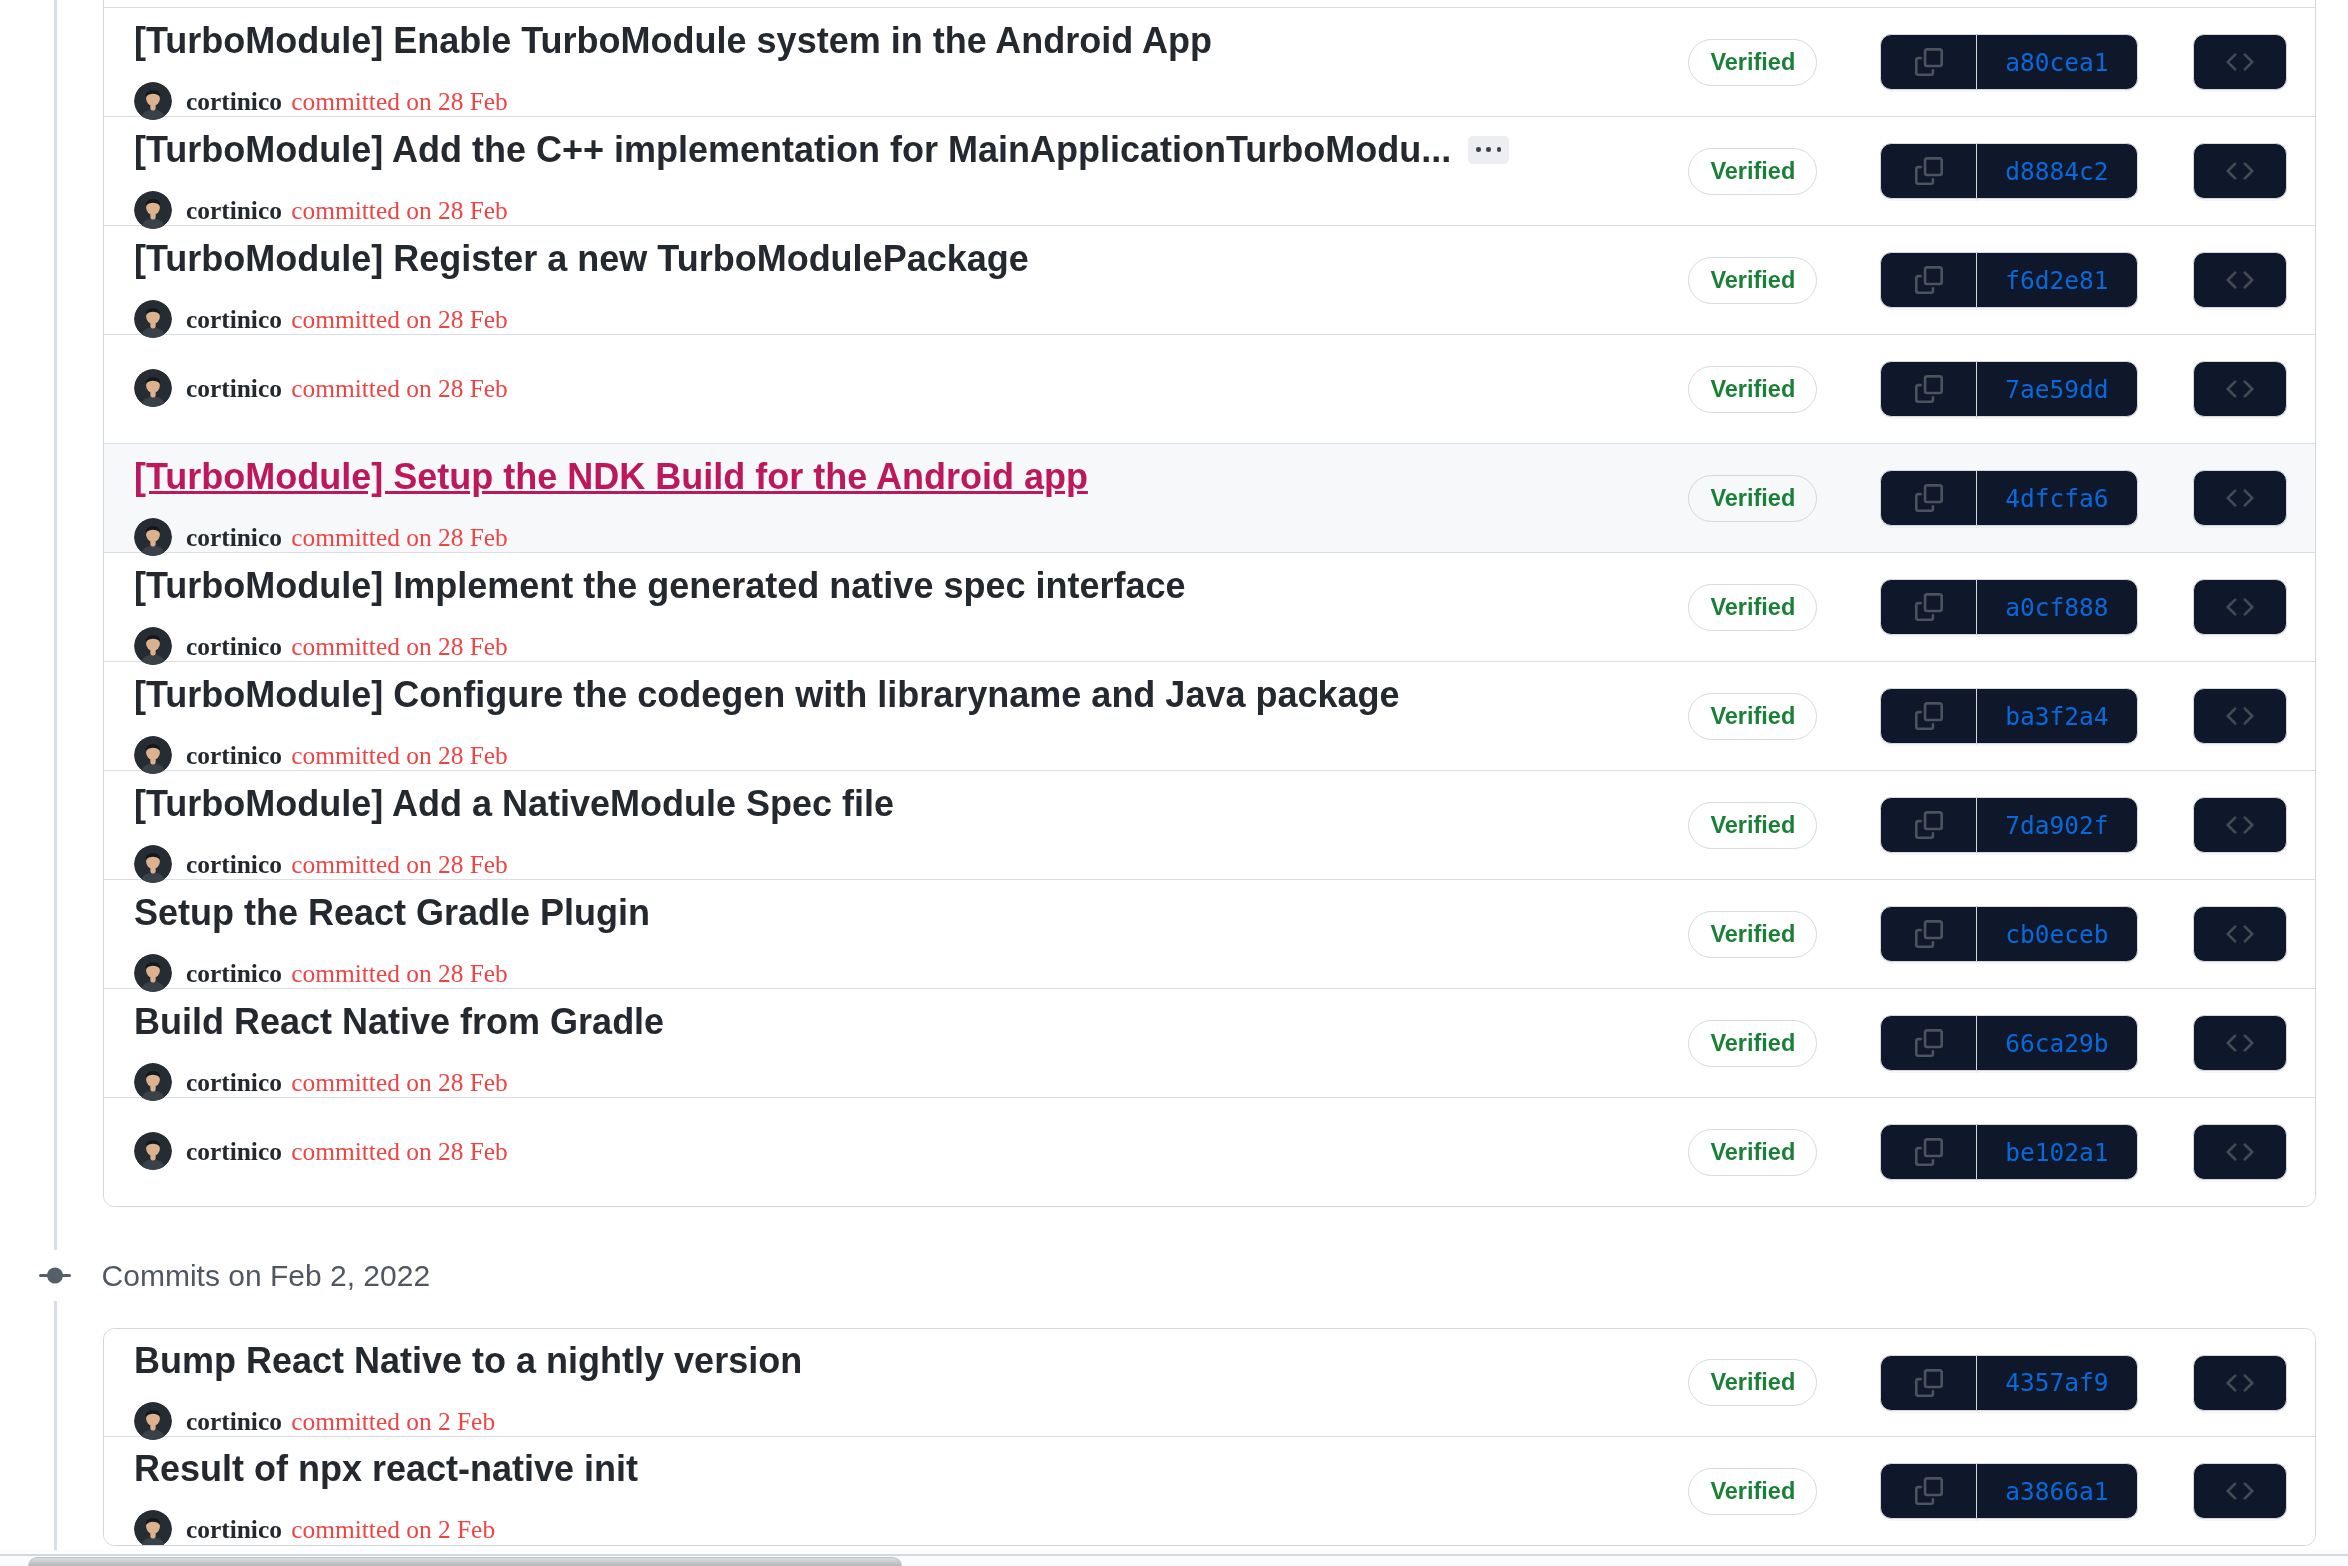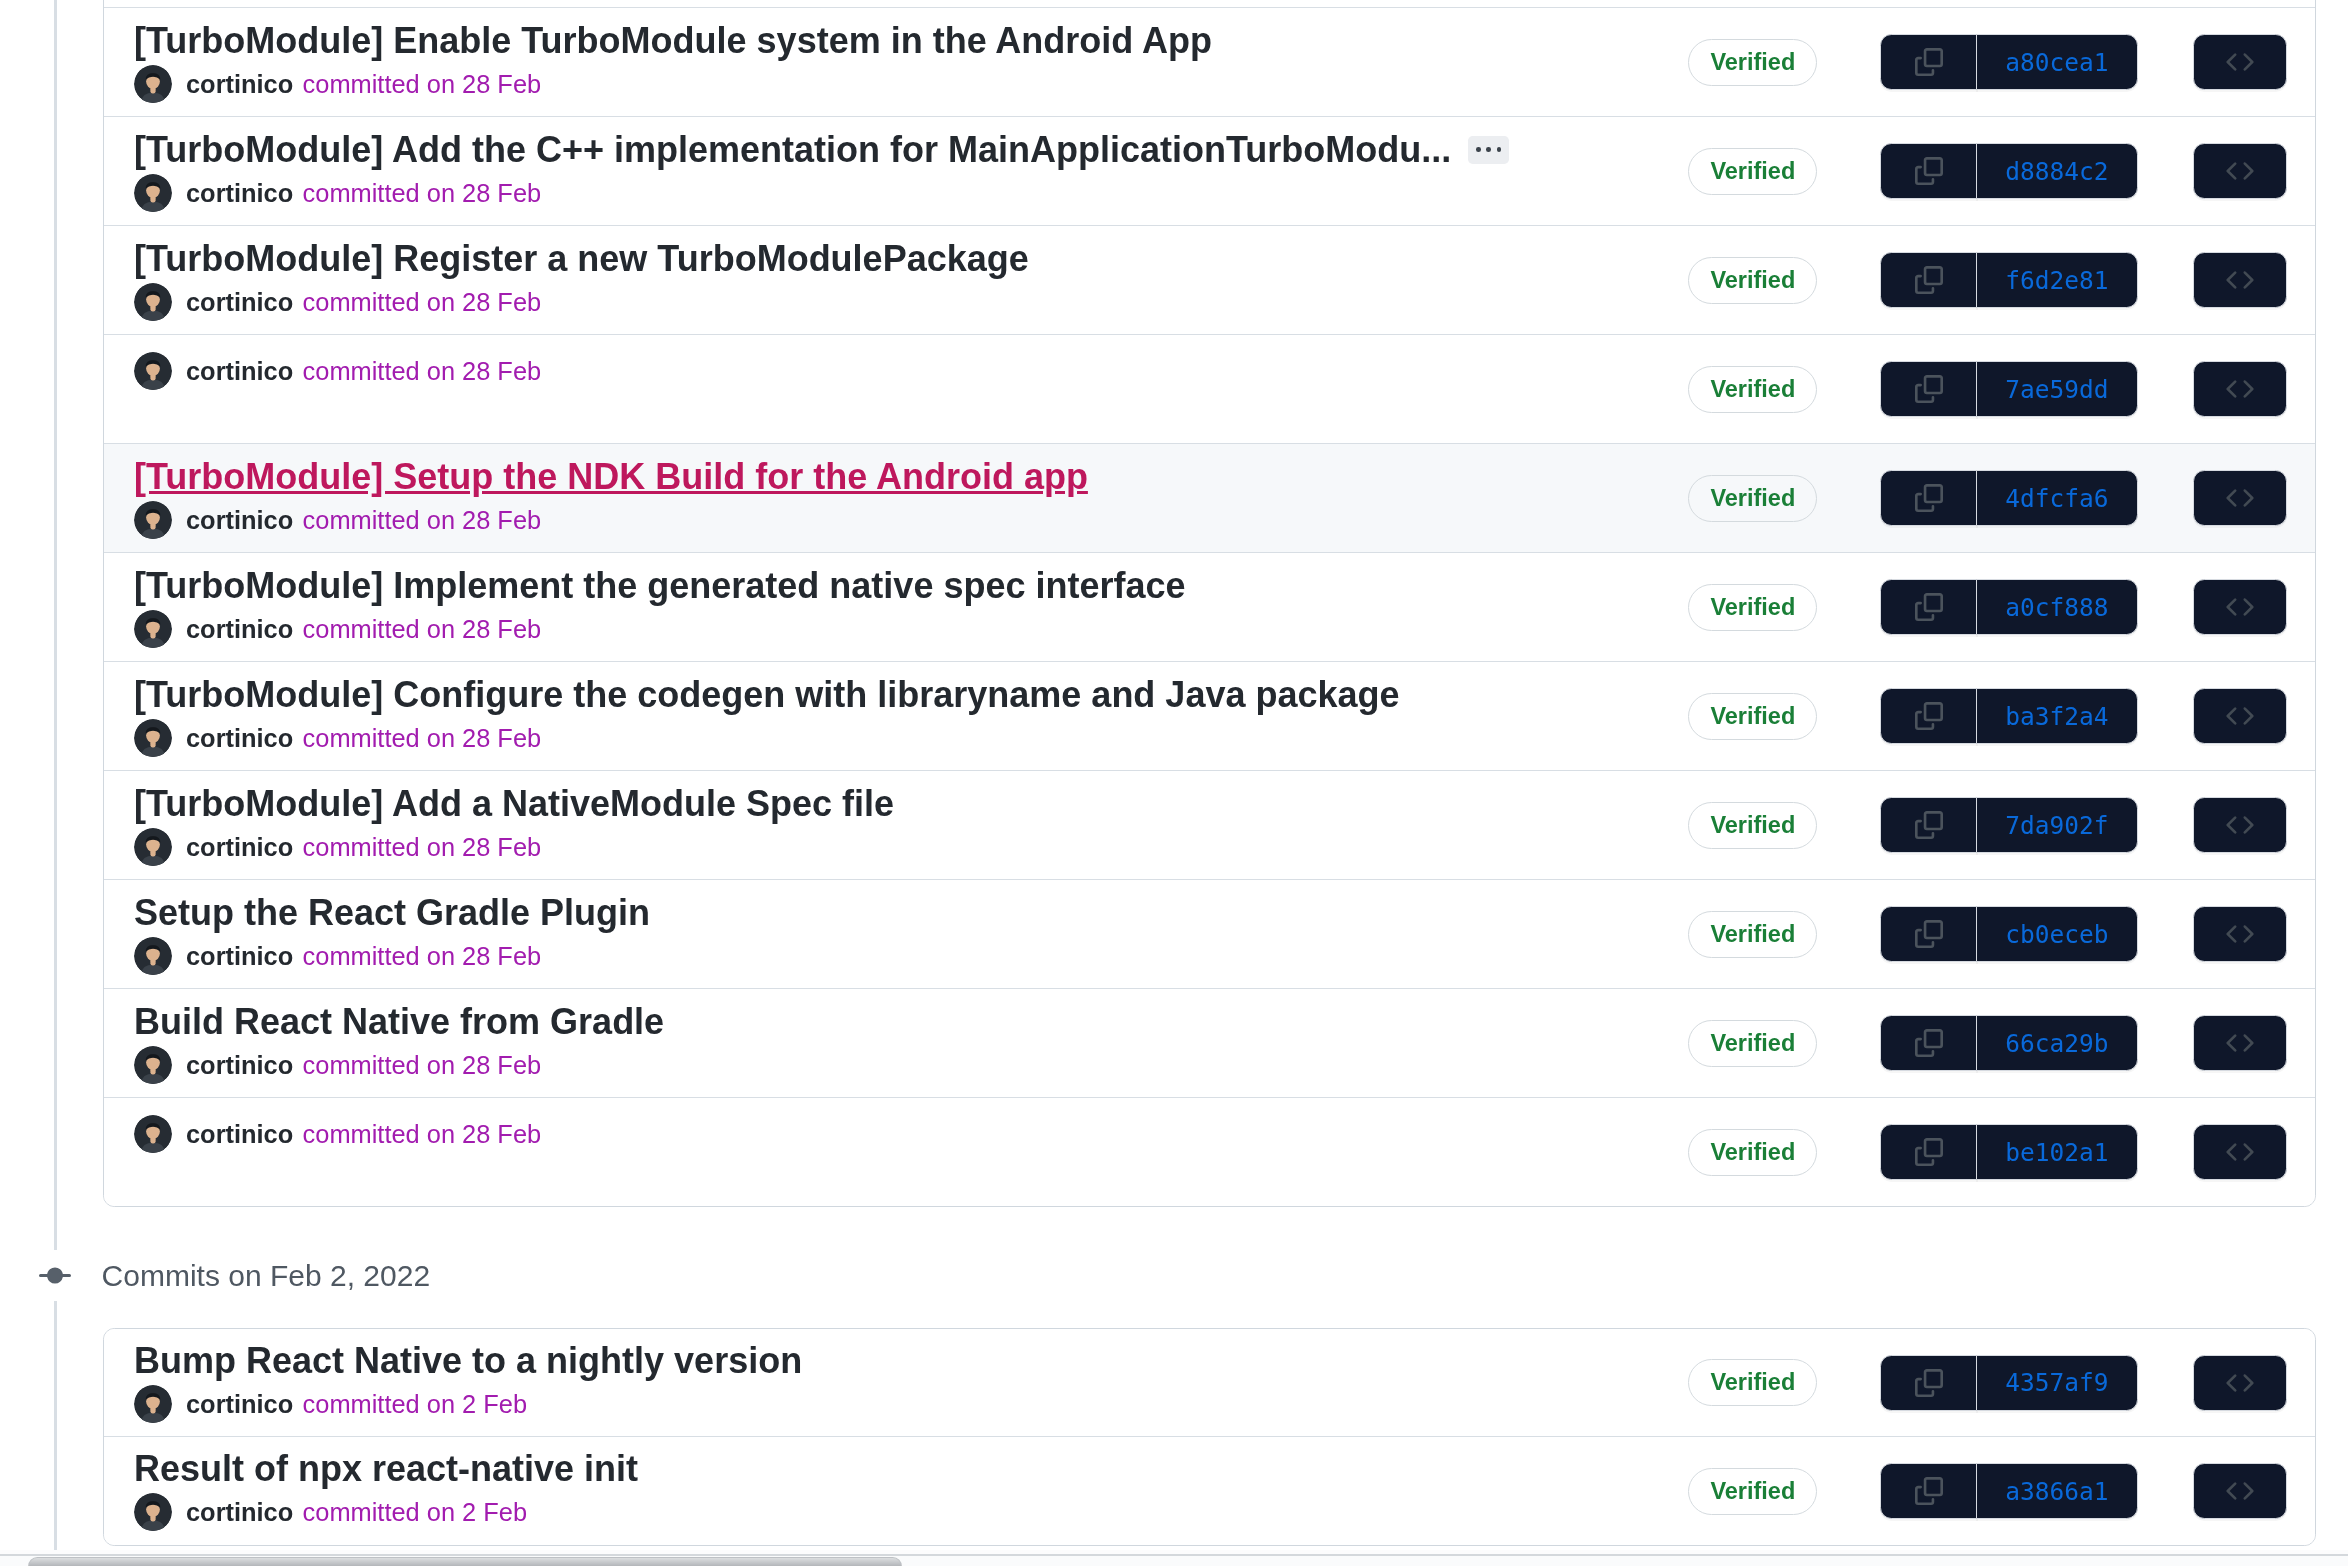--- a/index.html
+++ b/index.html
@@ -28,25 +28,25 @@
   .commit-title a{ color:inherit; text-decoration:none; cursor:pointer; }
   .commit-row.link-style .commit-title a{ color:#be185d; text-decoration:underline; }
   .expander{
     display:none; margin-left:17px; width:41px; height:28px; border-radius:4.7px;
     background:#eceef1; align-items:center; justify-content:center; cursor:pointer; flex:none;
   }
   .commit-row.truncated .expander{ display:inline-flex; }
   .expander .dots{ display:flex; gap:5.6px; }
   .expander .dots i{ width:4.7px; height:4.7px; border-radius:50%; background:#3b434b; display:block; }
 
-  .commit-meta{ display:flex; align-items:center; margin-top:4px; font-size:25.4px; line-height:38px; }
+  .commit-meta{ display:flex; align-items:center; margin-top:21px; font-size:25.4px; line-height:38px;font-family:Liberation Serif, serif; }
   .avatar{ width:38px; height:38px; border-radius:50%; overflow:hidden; flex:none; display:block; }
   .avatar svg{ display:block; width:38px; height:38px; }
   .author{ margin-left:14px; font-weight:700; color:#24292f; cursor:pointer; }
-  .meta-text{ margin-left:9.4px; color:#a21caf; }
+  .meta-text{ margin-left:9.4px; color:#ef4444; }
 
   .row-actions{ margin-left:auto; display:flex; align-items:center; padding-right:28px; flex:none;gap:40px; }
   .badge{
     height:47px; padding:0 21px; display:inline-flex; align-items:center;
     border:1.9px solid #d4dade; border-radius:941px; color:#1a7f37;
     font-size:23.5px; font-weight:600; background:transparent; margin-right:22.6px; cursor:pointer;
   }
   .btn{
     height:56px; background:#0f172a; border:1.9px solid #d6dae0;
     display:inline-flex; align-items:center; justify-content:center;

